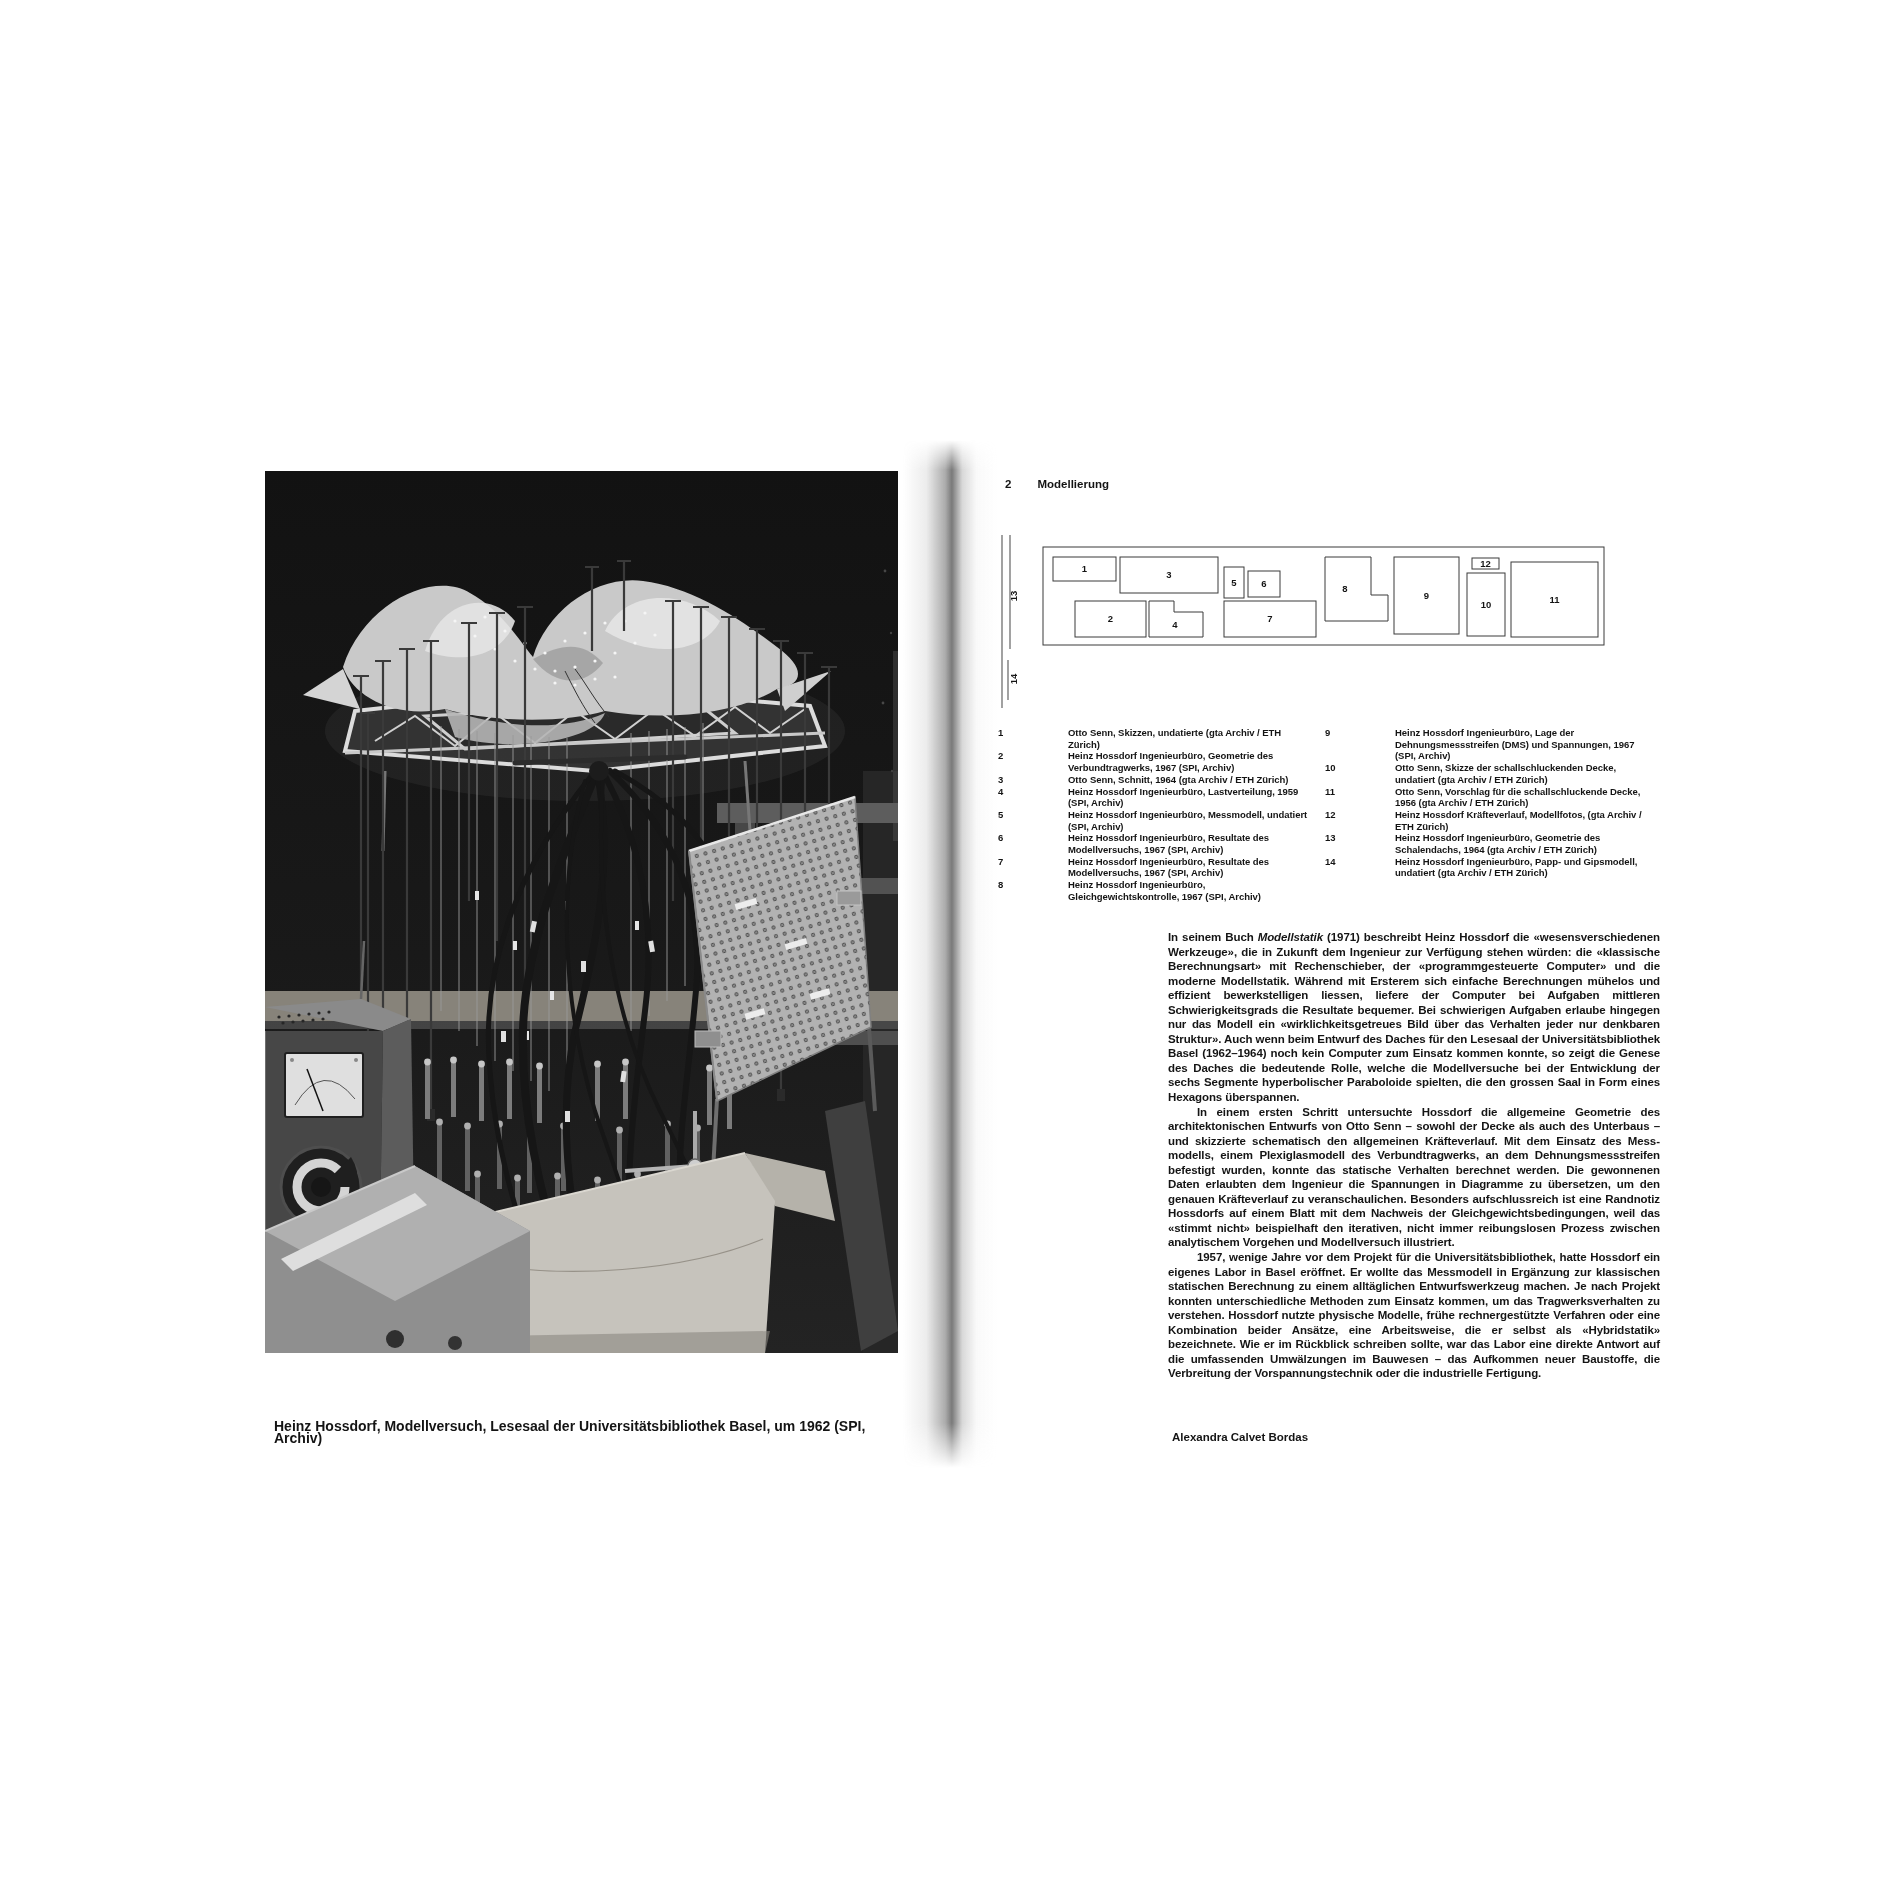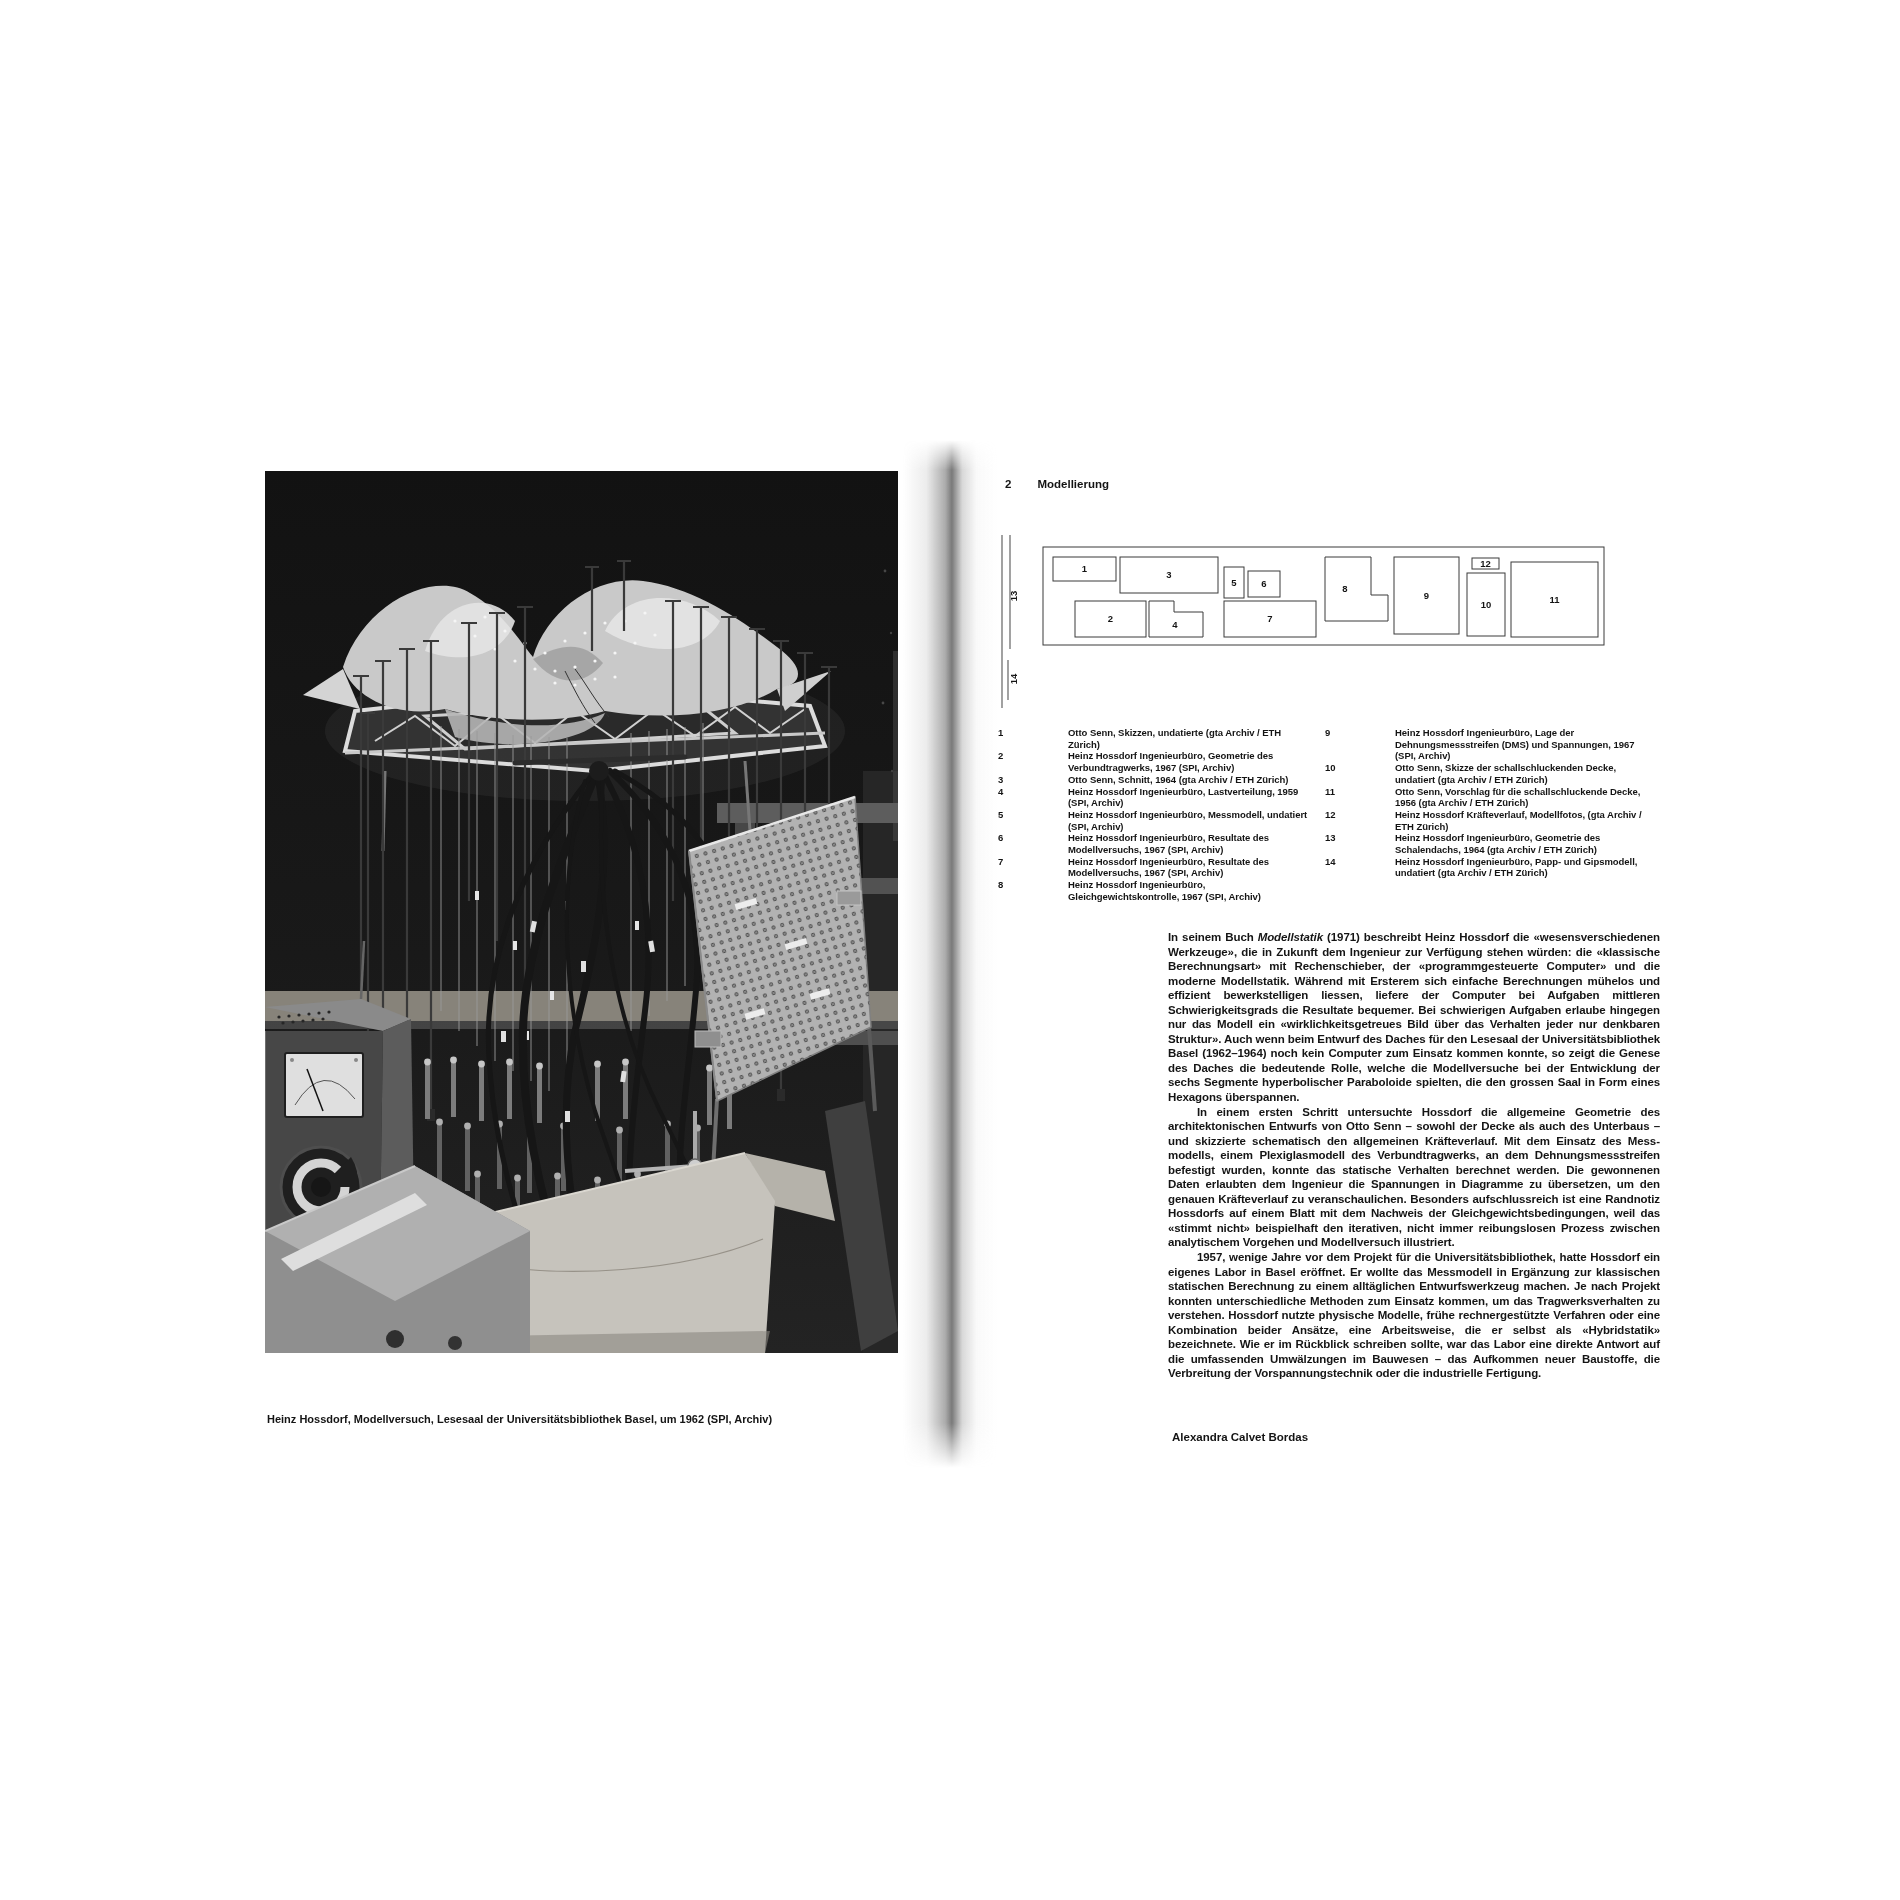--- a/index.html
+++ b/index.html
@@ -10,22 +10,22 @@
   .gutter{position:absolute;left:903px;top:440px;width:94px;height:1028px;
     background:linear-gradient(to right,
       rgba(130,130,130,0) 0%, rgba(120,120,120,0.14) 25%, rgba(80,80,80,0.48) 45%,
       rgba(70,70,70,0.72) 52%, rgba(140,140,140,0.34) 63%, rgba(200,200,200,0.10) 78%,
       rgba(255,255,255,0) 100%);
     -webkit-mask-image:linear-gradient(to bottom,transparent 0,#000 30px,#000 calc(100% - 45px),transparent 100%);
     mask-image:linear-gradient(to bottom,transparent 0,#000 30px,#000 calc(100% - 45px),transparent 100%);}
   
   .photo-wrap{position:absolute;left:265px;top:471px;width:633px;height:882px;margin:0;}
   .photo-wrap svg{display:block;width:100%;height:100%;}
-  .caption{position:absolute;left:266px;top:1413px;width:600px;margin:1px;
-           font-size:11px;line-height:11.5px;letter-spacing:0;}
+  .caption{position:absolute;left:266px;top:1413px;width:600px;margin:8px;
+           font-size:14px;line-height:11.5px;letter-spacing:0;}
   
   .heading{position:absolute;left:1005px;top:478px;font-size:11.5px;line-height:13px;display:flex;gap:26px;}
   .diagram{position:absolute;left:995px;top:530px;width:615px;height:180px;}
   .diagram svg{display:block;width:100%;height:100%;}
   #diagram-svg rect,#diagram-svg polygon{fill:#ffffff;stroke:#3a3a3a;stroke-width:1;}
   #diagram-svg line{stroke:#555;stroke-width:1.1;}
   #diagram-svg text{font:700 9.5px "Liberation Sans",sans-serif;fill:#141414;text-anchor:middle;}
   .figlist{position:absolute;top:727px;font-size:9.5px;line-height:11.7px;letter-spacing:-0.05px;}
   .figlist-left{left:998px;width:315px;}
   .figlist-right{left:1325px;width:325px;}

